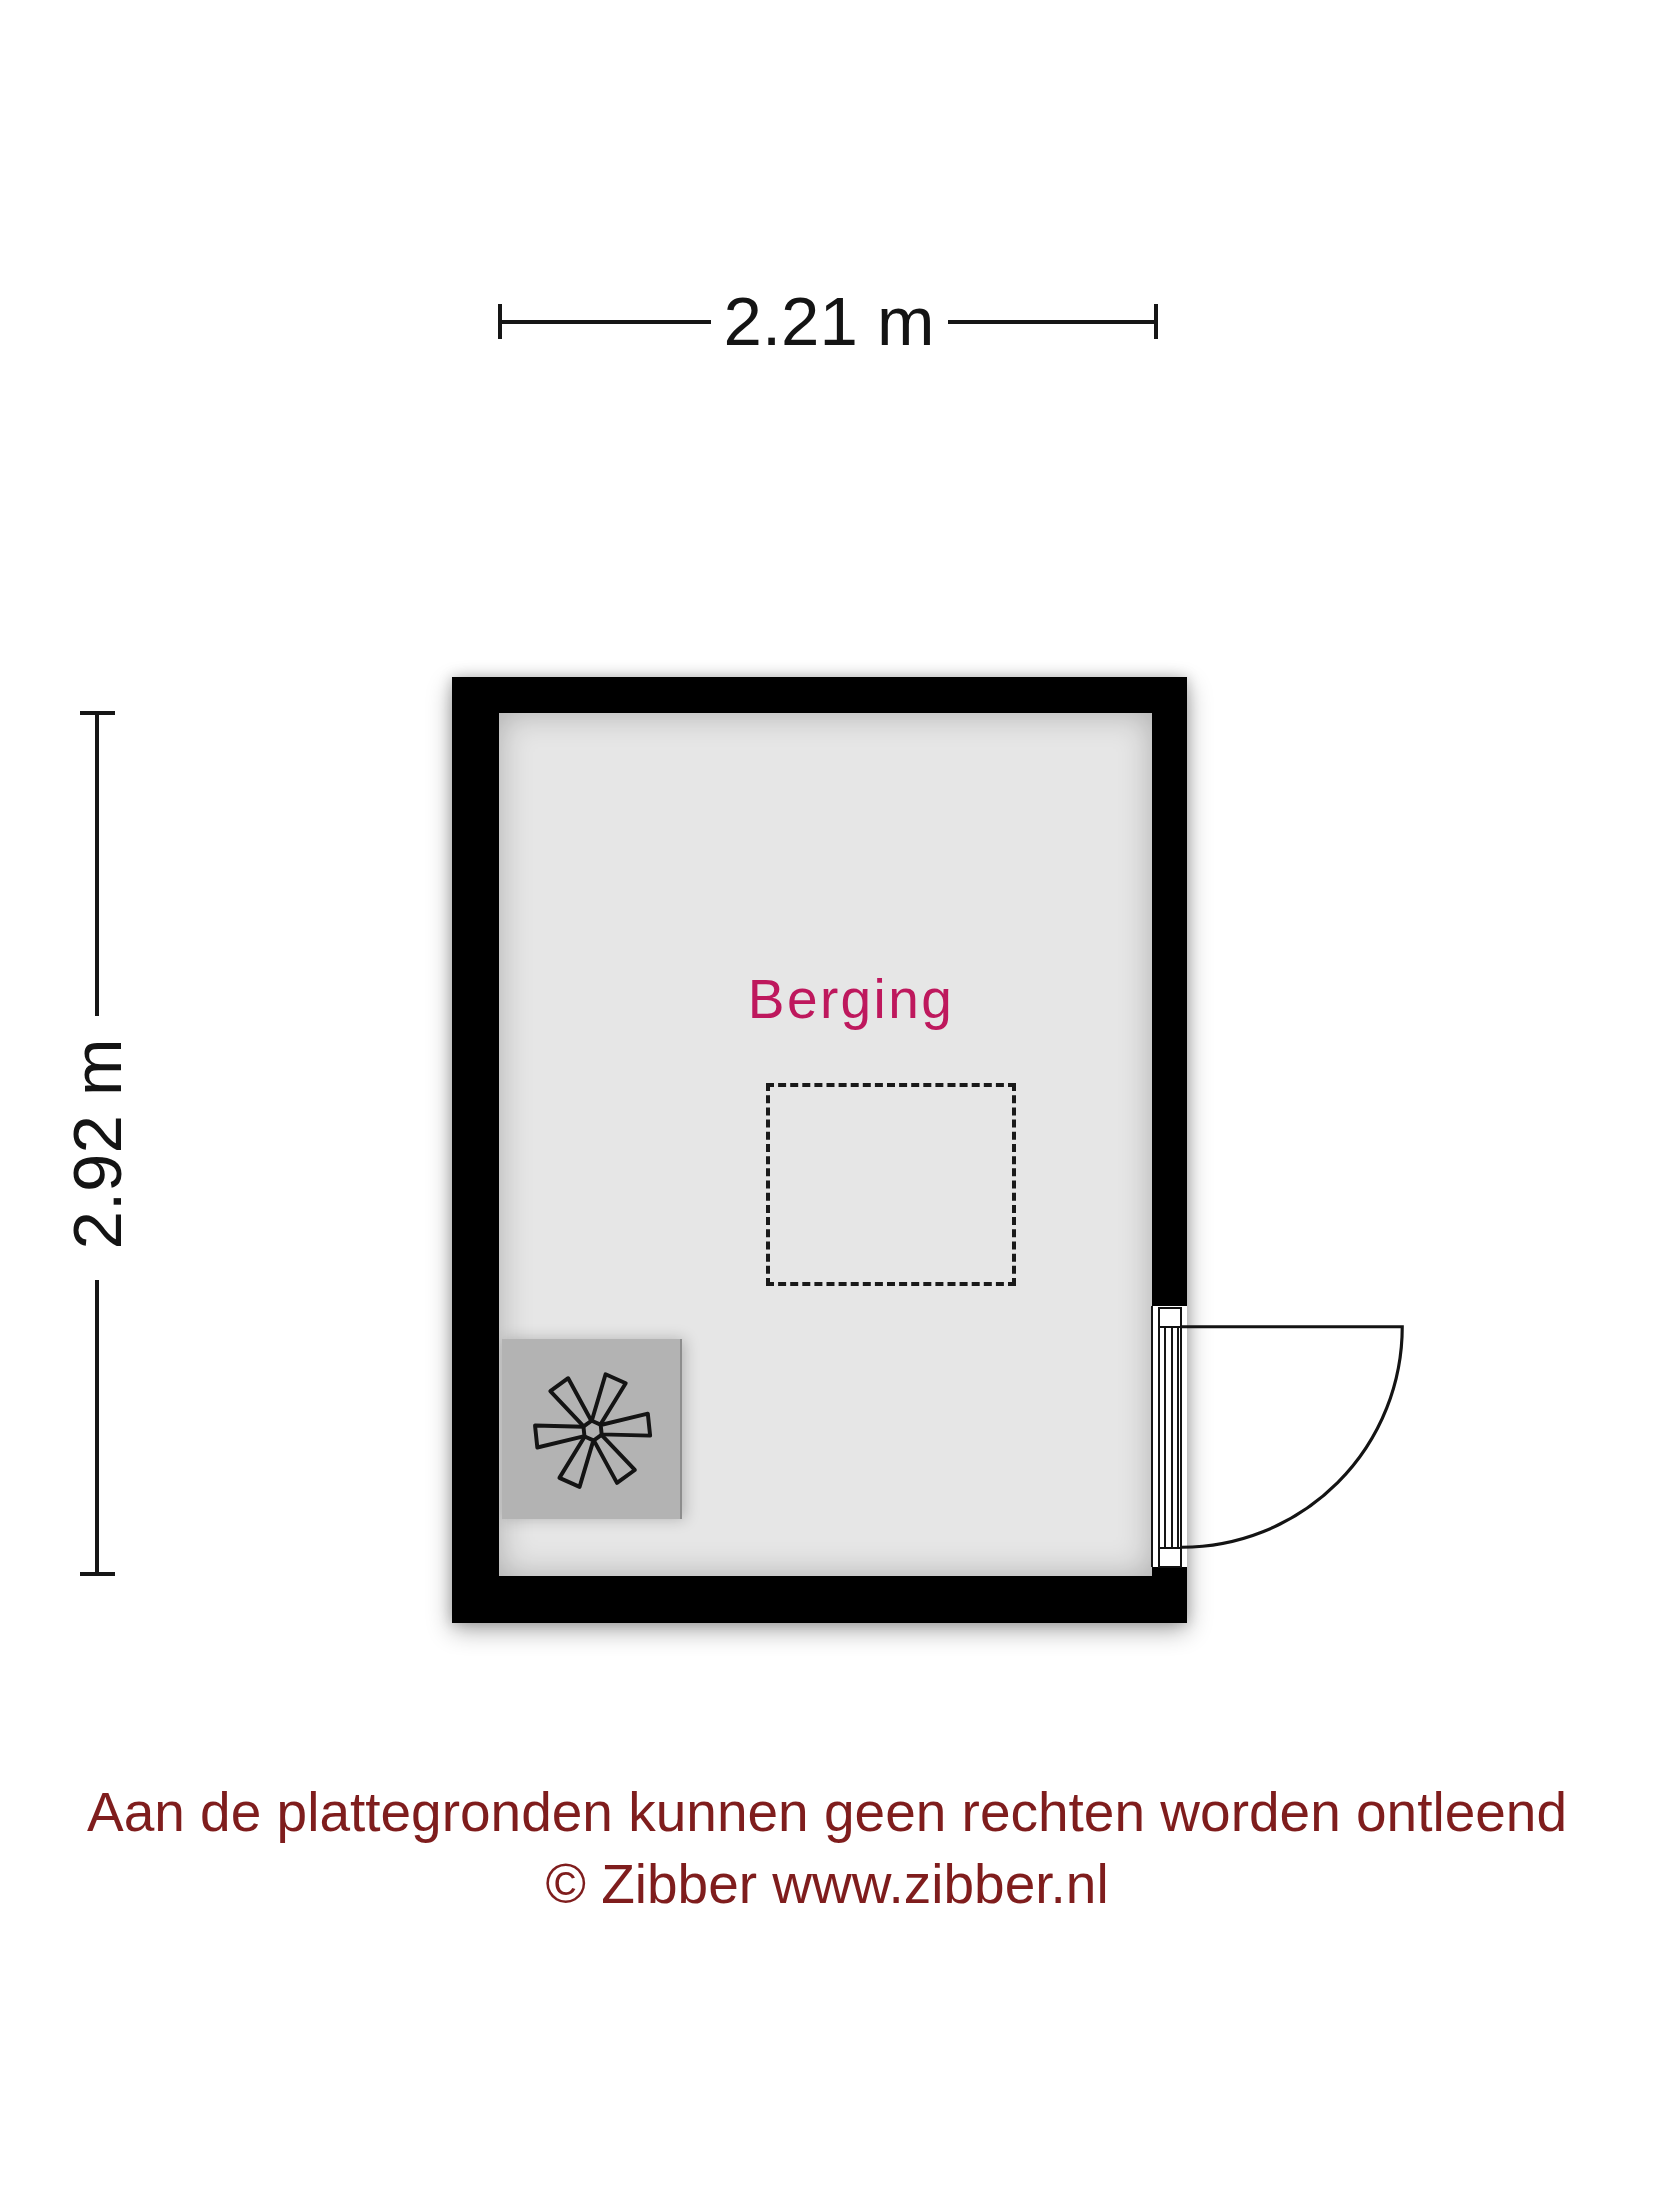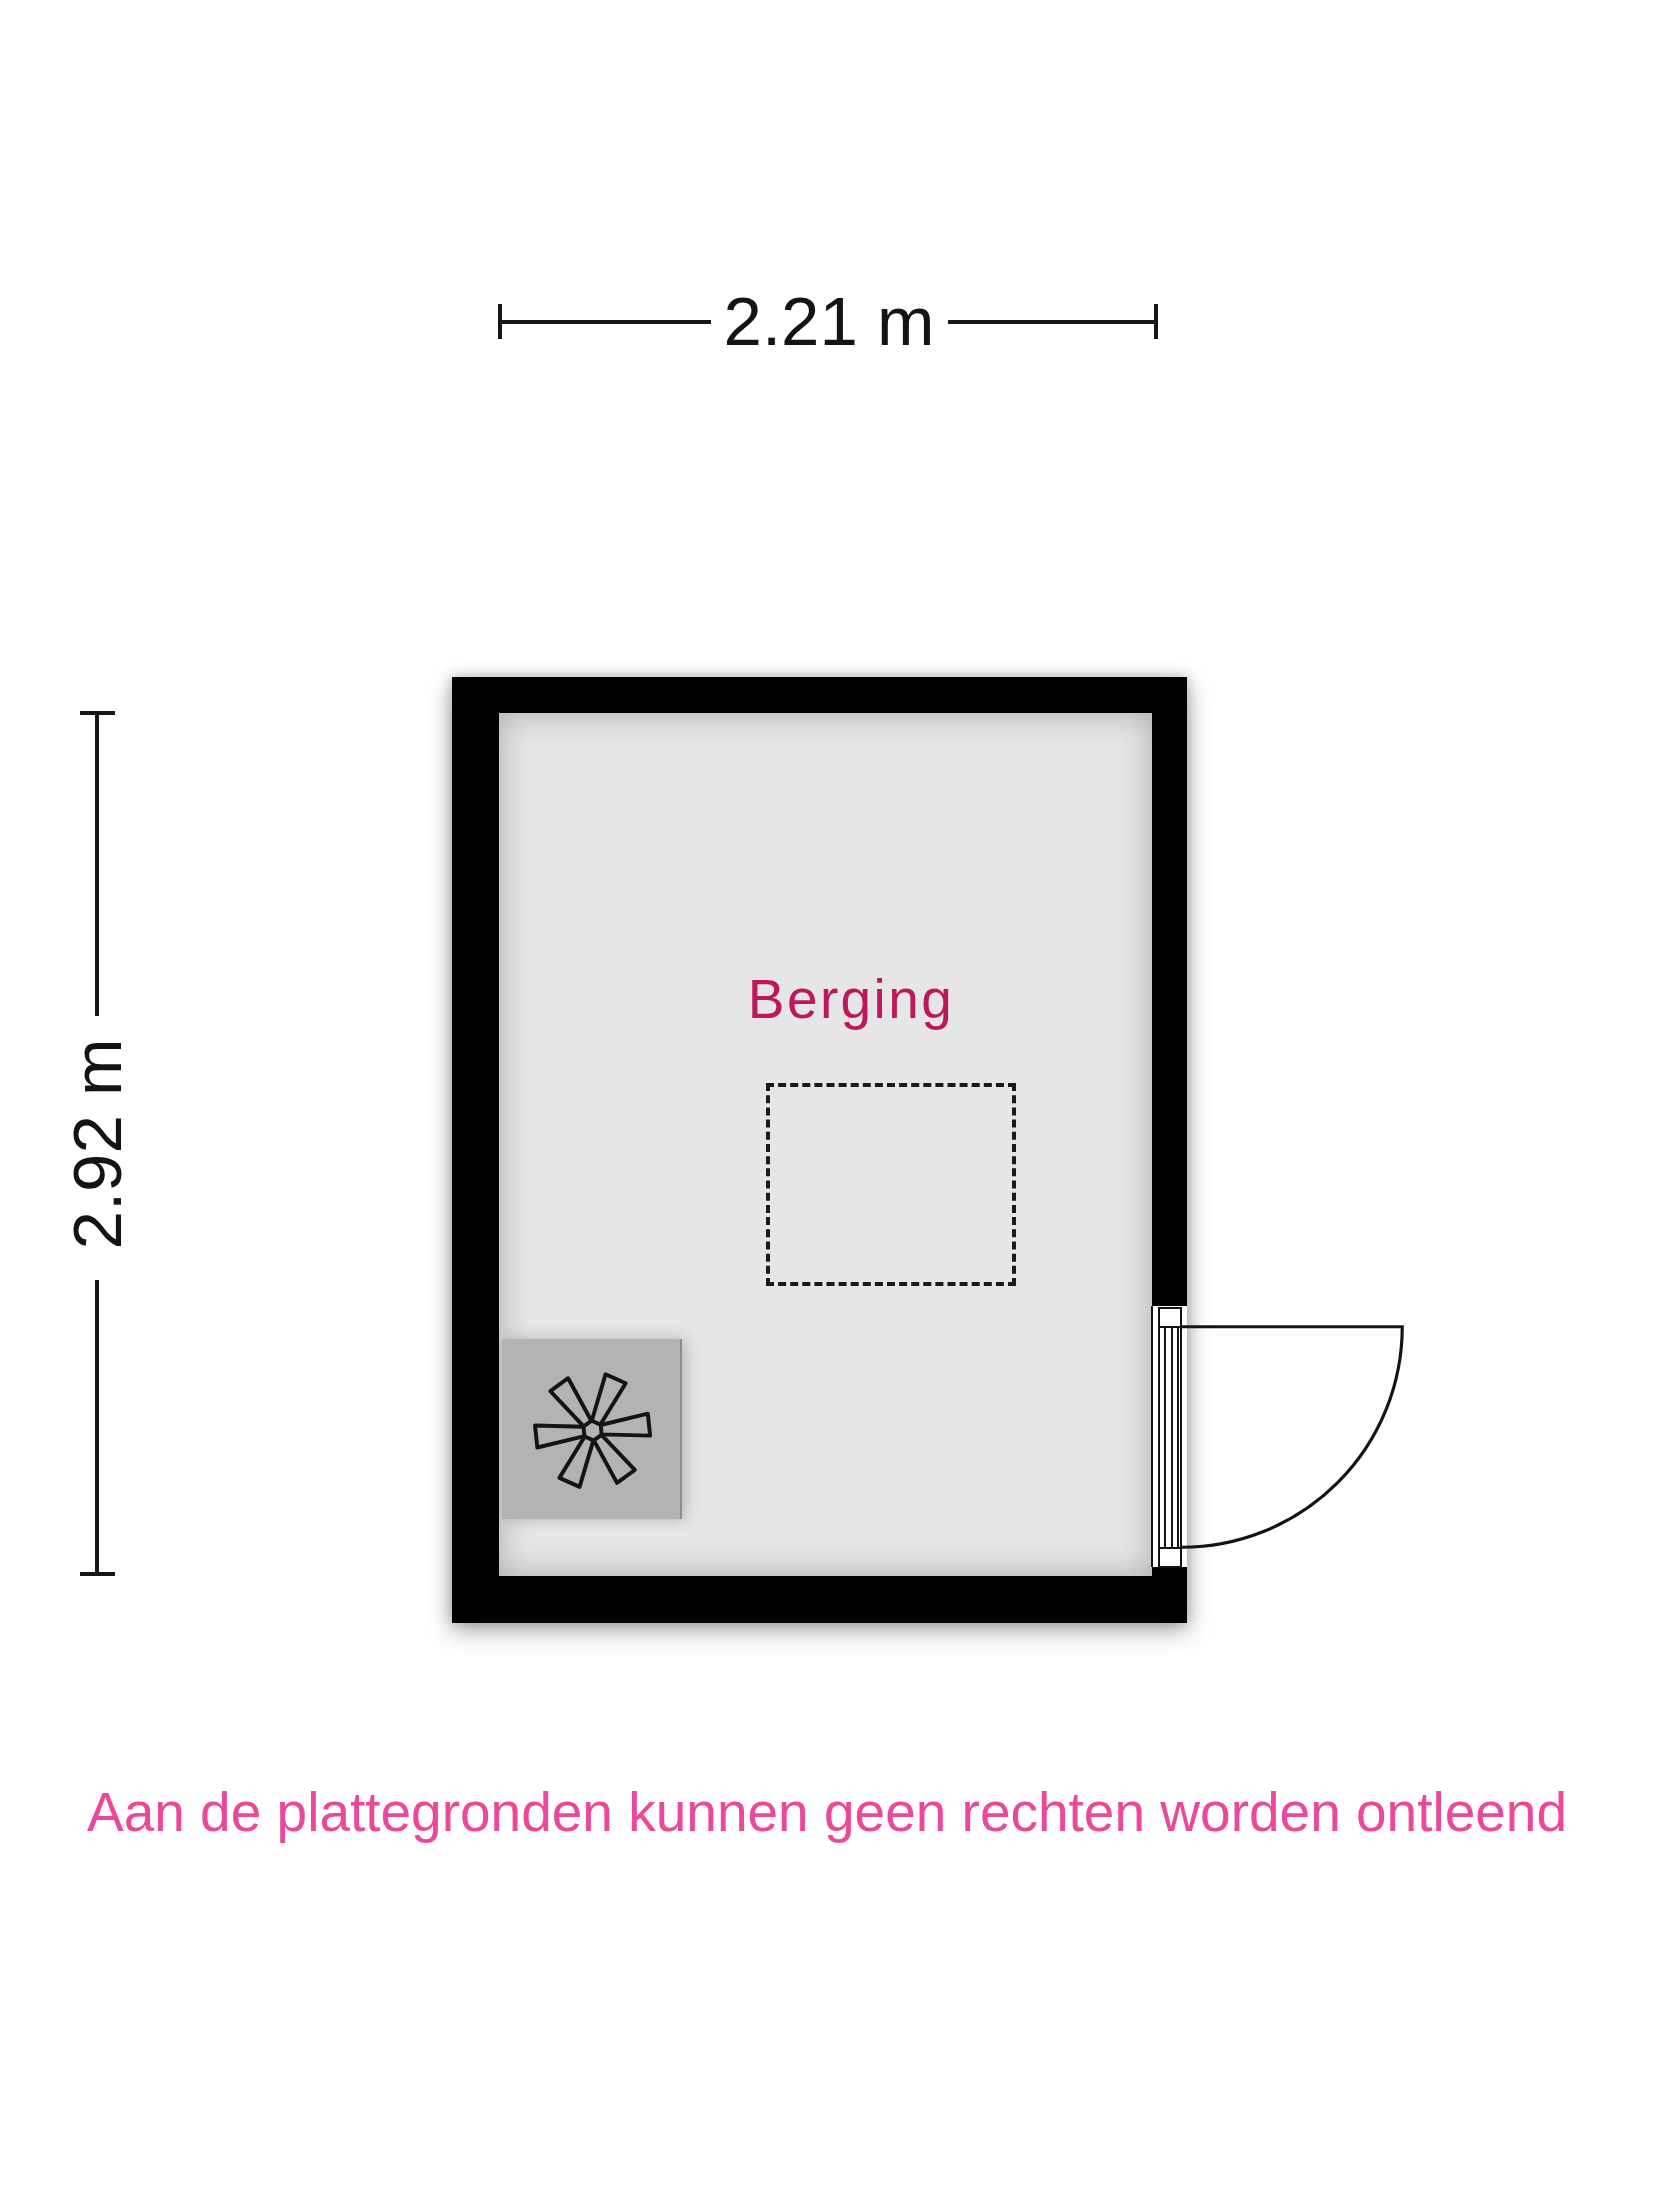--- a/index.html
+++ b/index.html
@@ -62,21 +62,21 @@
   .door-leaf{
     position:absolute;left:1158px;top:1328px;width:23.6px;height:219px;box-sizing:border-box;
     border-left:2.4px solid #111111;border-right:2.4px solid #111111;
     background-color:#ffffff;
     background-image:repeating-linear-gradient(to right,transparent 0,transparent 4.3px,#161616 4.3px,#161616 6.3px);
   }
   .door-svg{position:absolute;left:1166px;top:1311px;width:252px;height:252px;}
   
   .footer{
     position:absolute;left:0;top:1776px;width:1654px;text-align:center;
-    font-size:55px;line-height:72px;color:#ec4899;
+    font-size:55px;line-height:72px;color:#7f1d1d;
   }
   .footer div{white-space:nowrap;}
 </style>
 </head>
 <body>
 
 <div class="plan">
 
   <div>
     <span class="tick-v" id="dim-w-tick-left"></span>
@@ -120,16 +120,17 @@
     <div class="door-frame" id="door-frame-top"></div>
     <div class="door-leaf"></div>
     <div class="door-frame" id="door-frame-bottom"></div>
     <svg class="door-svg" viewBox="1480 1664 320 320" aria-hidden="true">
       <path d="M 1500 1684 L 1780 1684 A 280 280 0 0 1 1500 1964" fill="none" stroke="#141414" stroke-width="4"></path>
     </svg>
   </div>
 
   <div class="footer">
     <div>Aan de plattegronden kunnen geen rechten worden ontleend</div>
+    <div>© Zibber www.zibber.nl</div>
   </div>
 
 </div>
 
 
 </body></html>

